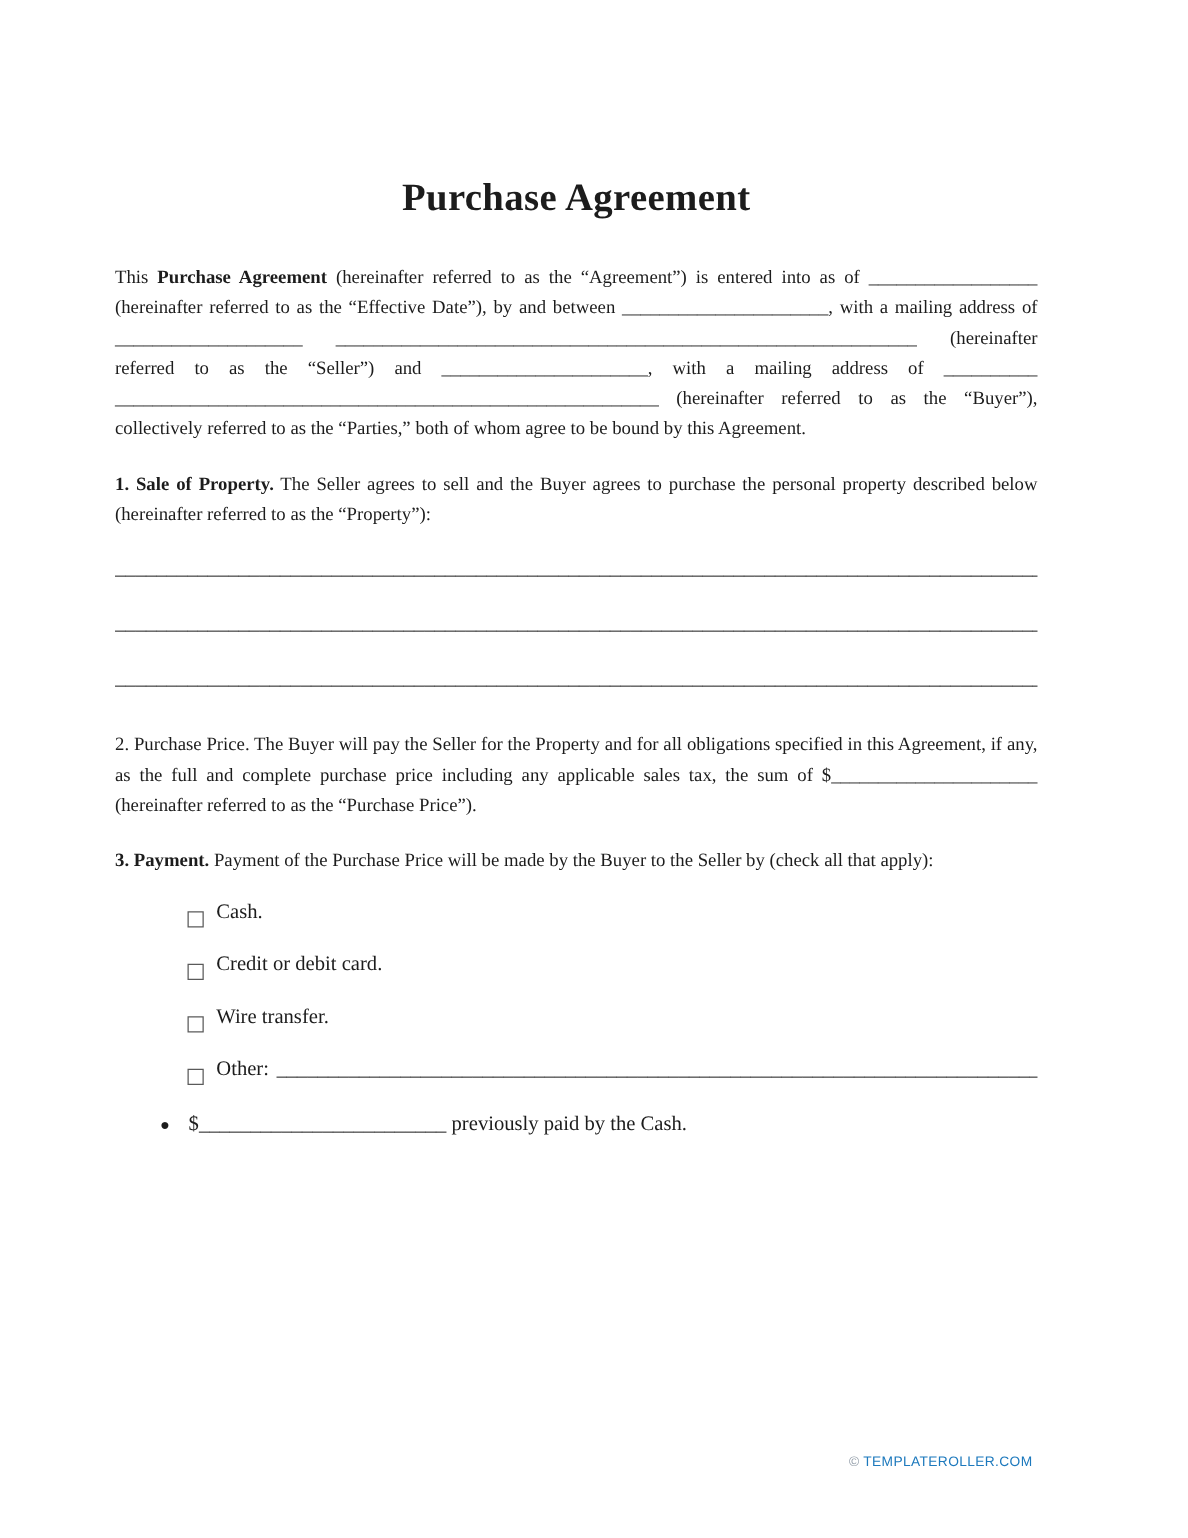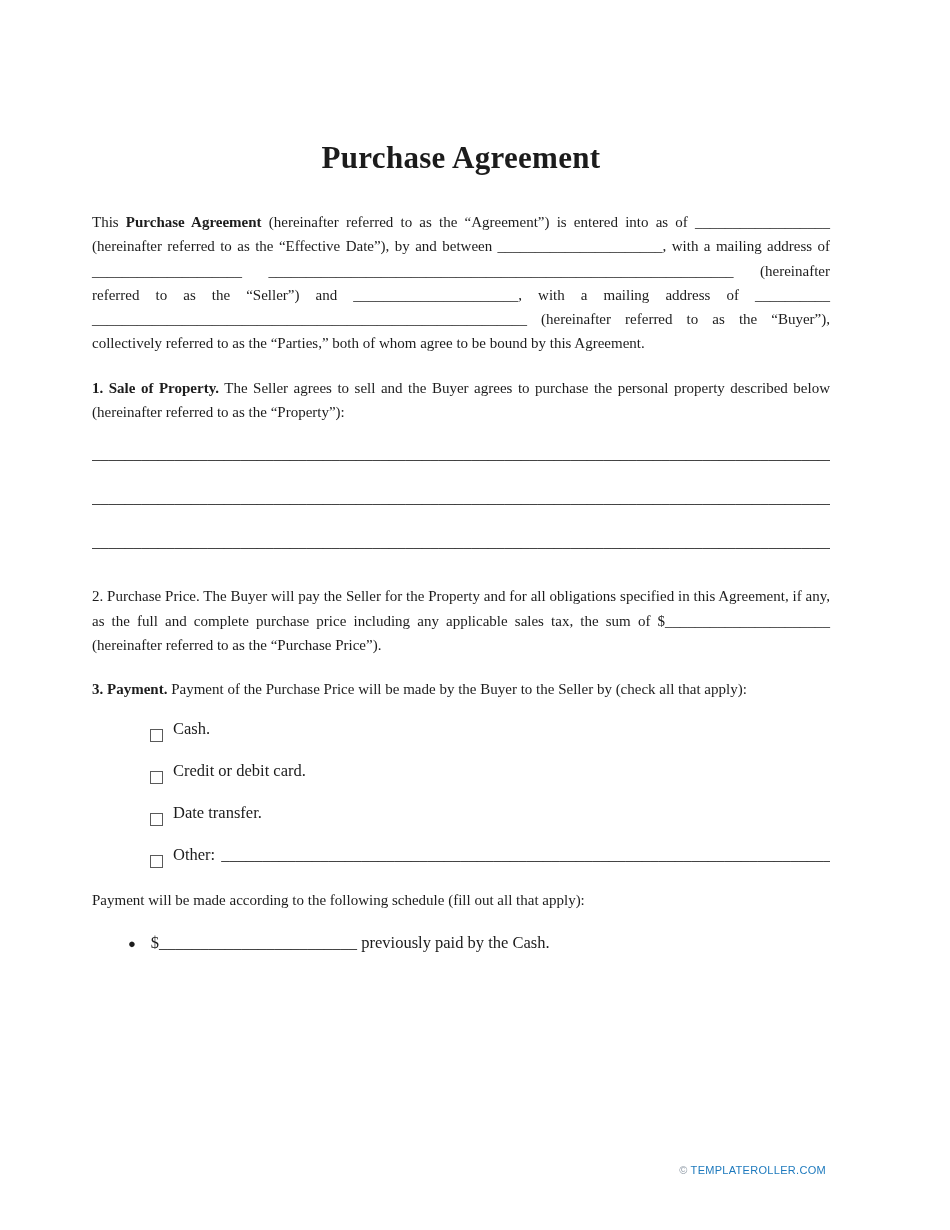--- a/index.html
+++ b/index.html
@@ -112,30 +112,29 @@
     <div class="opt">
       <span class="box"></span>
       <span>Cash.</span>
     </div>
     <div class="opt">
       <span class="box"></span>
       <span>Credit or debit card.</span>
     </div>
     <div class="opt">
       <span class="box"></span>
-      <span>Date transfer.</span>
+      <span>Wire transfer.</span>
     </div>
     <div class="opt">
       <span class="box"></span>
       <span>Other:</span>
       <span class="fill-line">________________________________________________________________________________</span>
     </div>
   </div>
 
-  <p class="para">Payment will be made according to the following schedule (fill out all that apply):</p>
 
   <div class="schedule-item">
     <span class="bullet">●</span>
     <span>$________________________ previously paid by the Cash.</span>
   </div>
 
 </div>
 
 <div class="footer">
   <span class="copy">©</span><span class="brand">TEMPLATEROLLER.COM</span>

